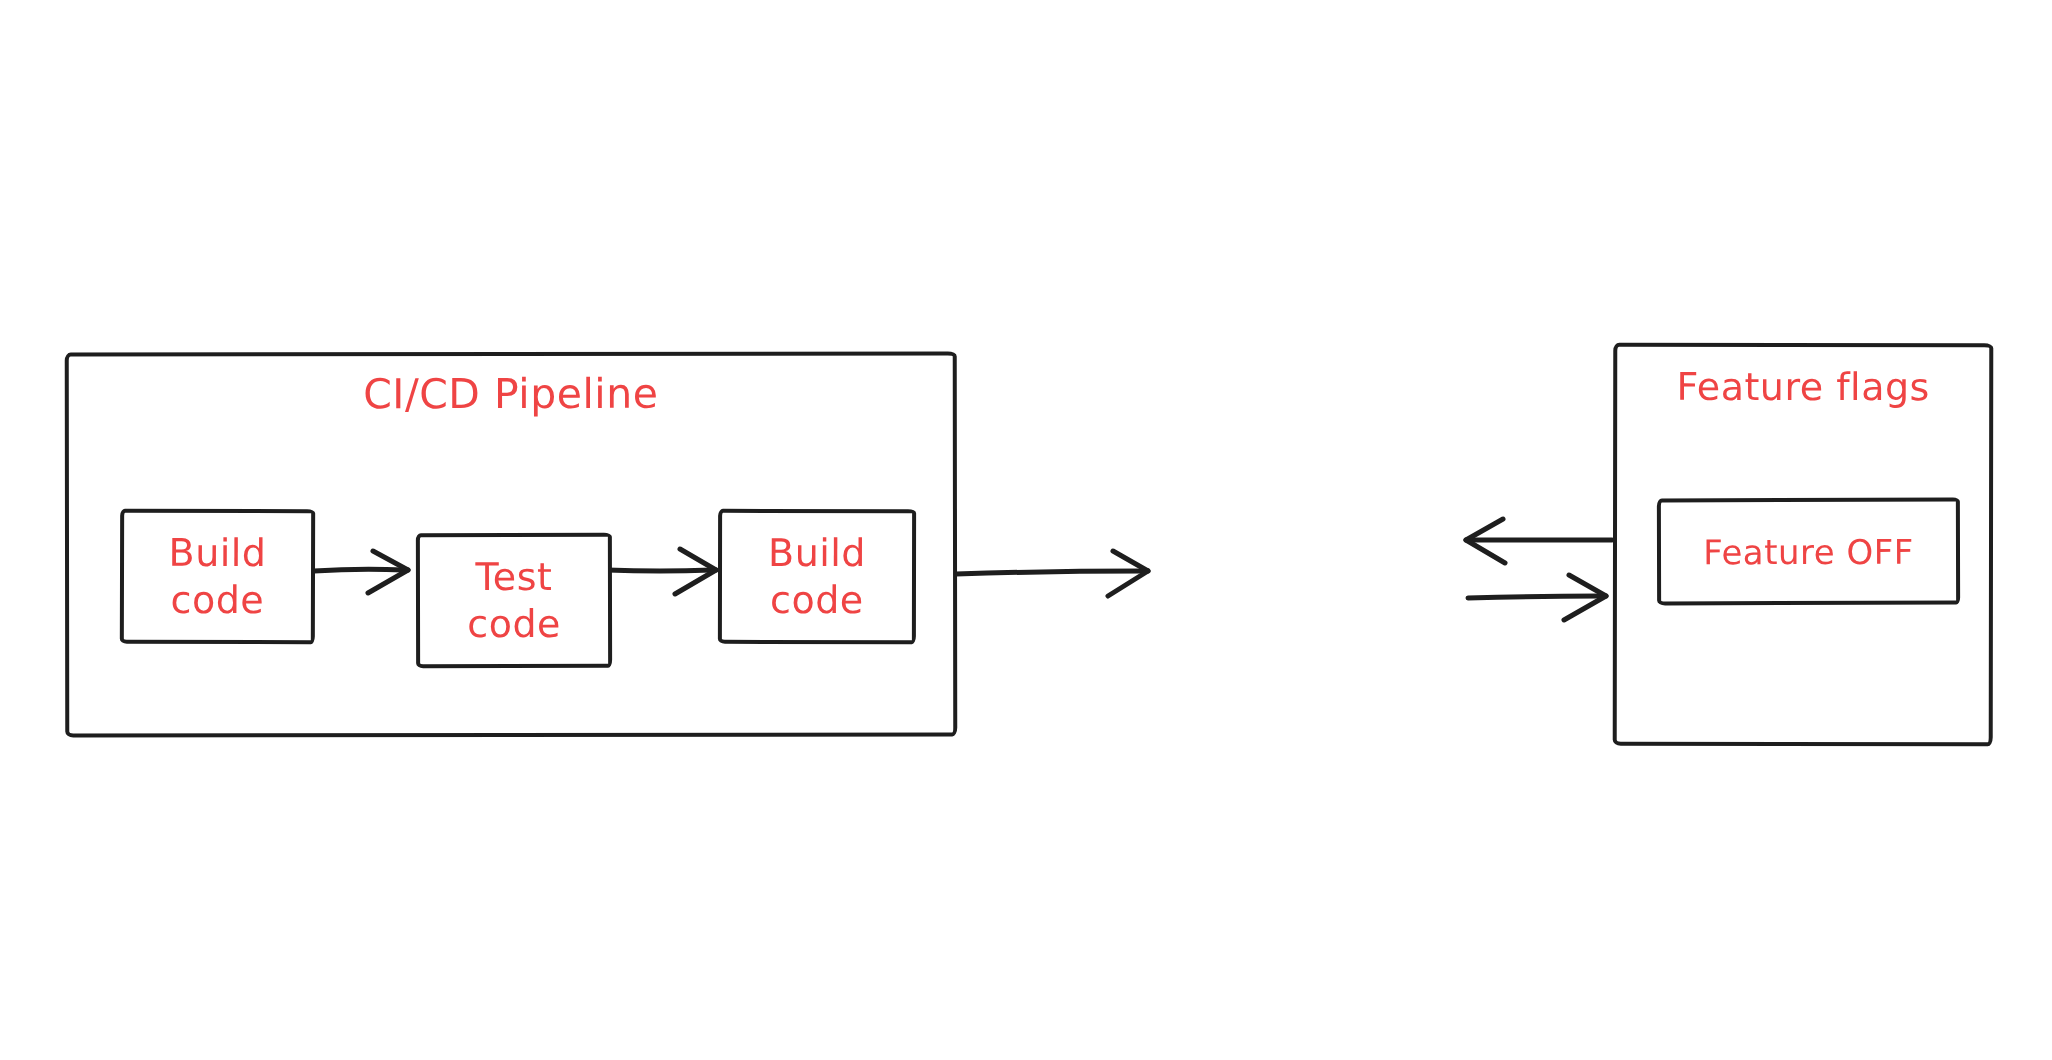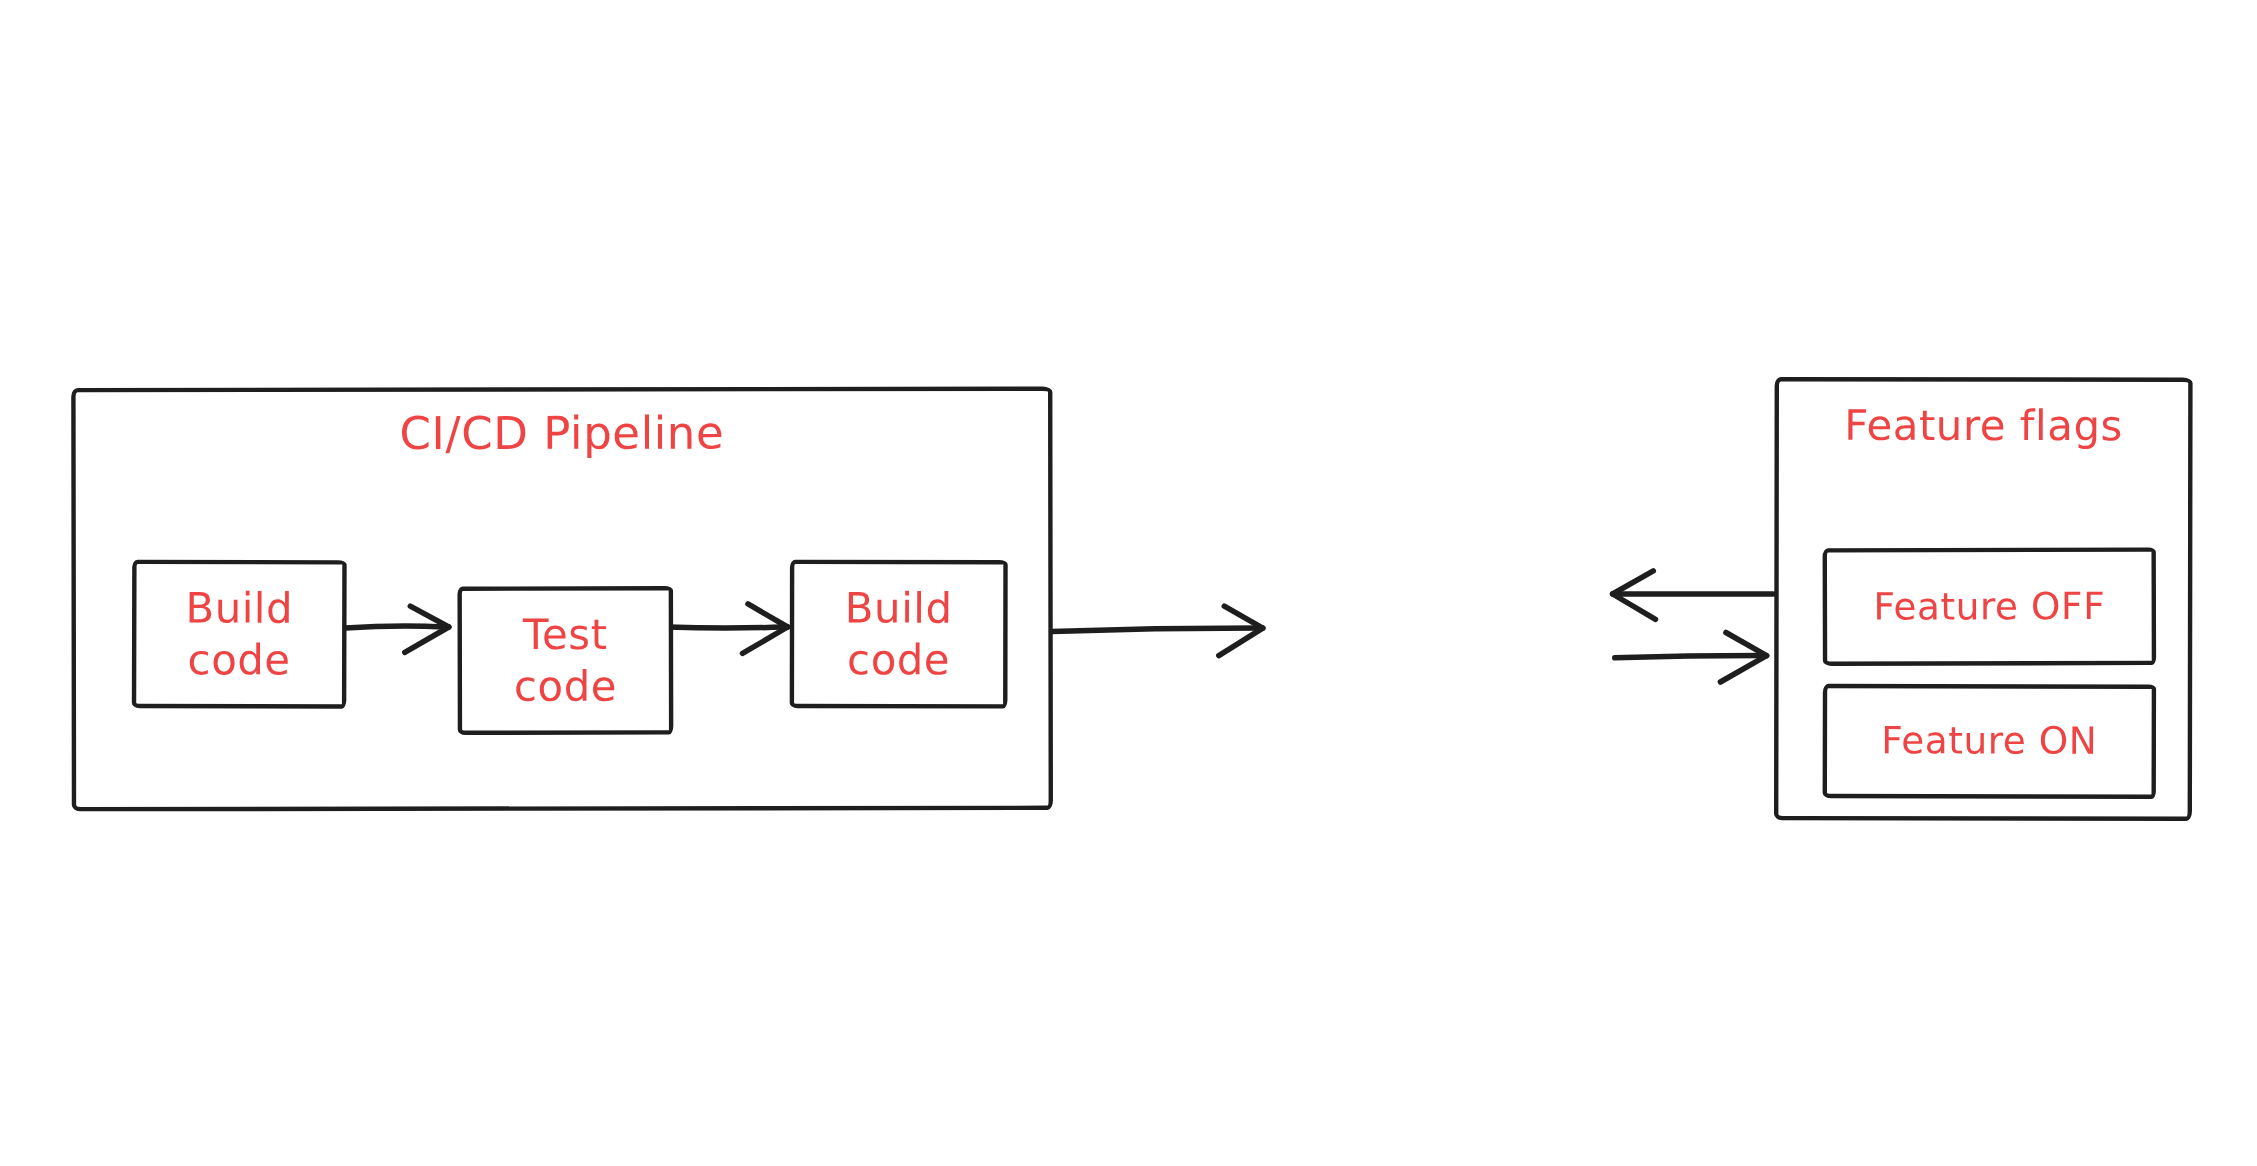--- a/index.html
+++ b/index.html
@@ -142,15 +142,14 @@
   <div class="node step-node step-deploy">Build
 code</div>
 
 
   <div class="group flags-group">
     <div class="group-title flags-title">Feature flags</div>
   </div>
 
   <div class="node flag-node flag-off">Feature OFF</div>
 
-  <div class="node flag-node flag-on">Feature ON</div>
 
 </div>
 
 </body></html>

